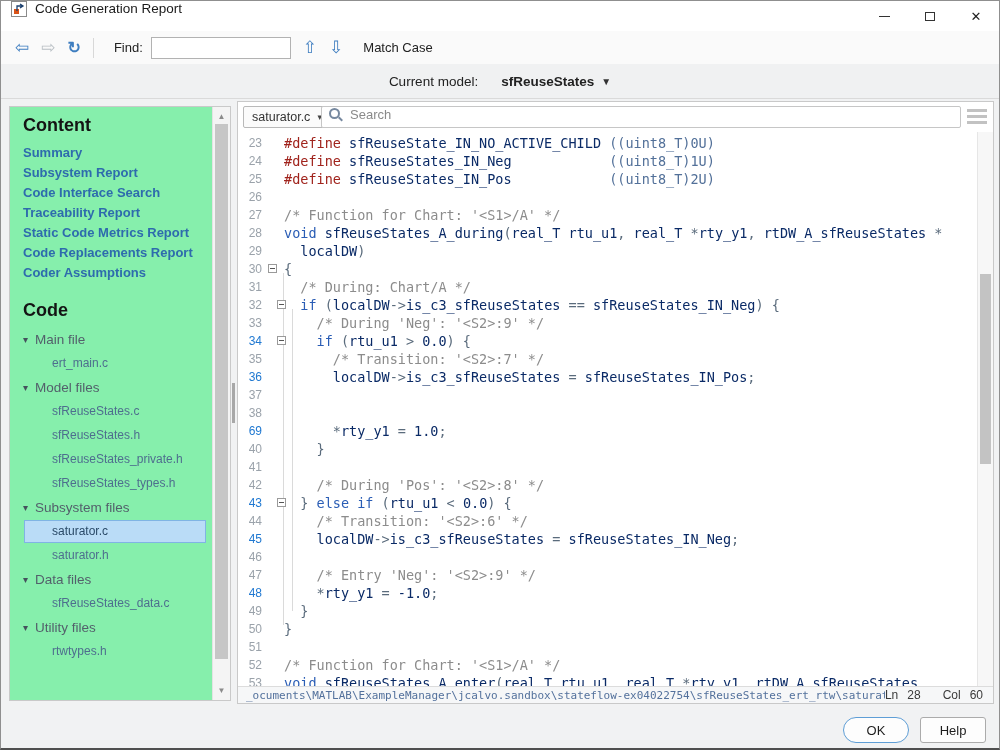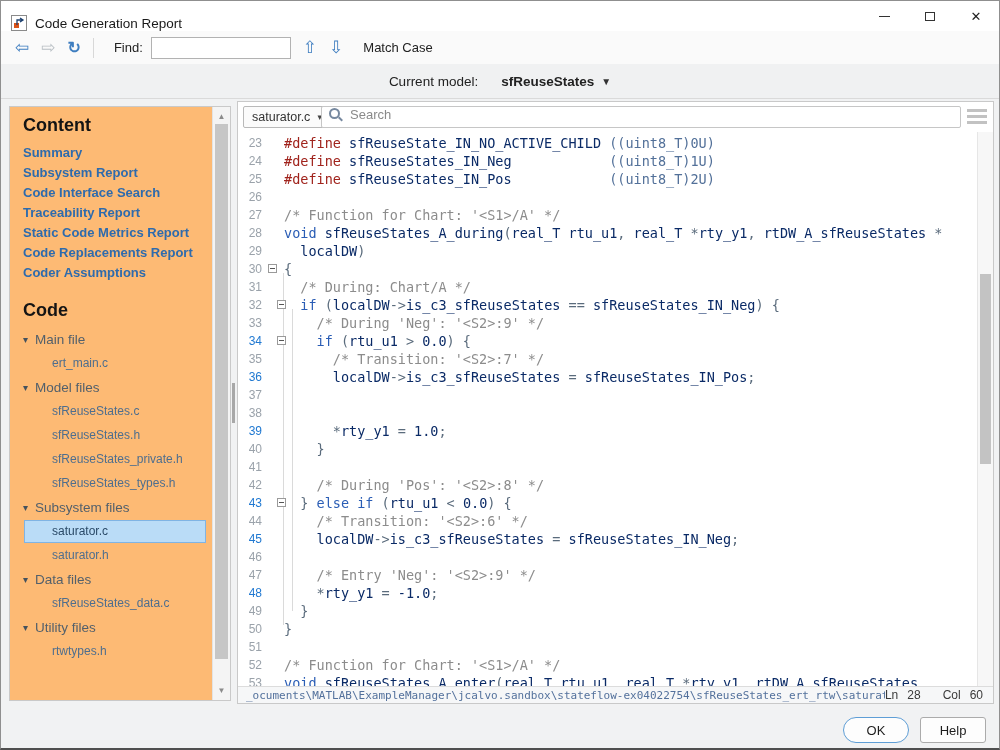--- a/index.html
+++ b/index.html
@@ -1,20 +1,20 @@
 <!DOCTYPE html>
 <html><head>
 <meta charset="utf-8">
 <style>
   html,body{margin:0;padding:0;background:#e8e8e8;}
   body{width:1000px;height:750px;position:relative;font-family:"Liberation Sans",sans-serif;-webkit-font-smoothing:antialiased;}
   .win{position:absolute;inset:0;background:#f1f2f3;border:1px solid #8f8f8f;border-bottom:2px solid #4f4f4f;box-sizing:border-box;overflow:hidden;}
 
   
-  .titlebar{position:absolute;left:0;top:0;right:0;height:30px;background:#ffffff;border-bottom:1px solid #ececec;display:flex;align-items:flex-end;}
+  .titlebar{position:absolute;left:0;top:0;right:0;height:30px;background:#ffffff;border-bottom:1px solid #ececec;display:flex;align-items:flex-start;}
   .app-icon{width:16px;height:16px;margin:0 8px 0 10px;position:relative;display:inline-block;background:#fff;border:1px solid #8a8a8a;box-sizing:border-box;}
   .app-icon .sq{position:absolute;left:2px;bottom:2px;width:5px;height:5px;background:#d95319;}
   .app-icon svg{position:absolute;right:1px;top:1px;}
   .wtitle{font-size:13.5px;color:#1a1a1a;}
   .wcontrols{margin-left:auto;display:flex;height:100%;}
   .wbtn{width:46px;height:100%;display:flex;align-items:center;justify-content:center;cursor:default;}
   .glyph-min{width:11px;height:1px;background:#333;display:block;}
   .glyph-max{width:10px;height:9px;border:1px solid #333;display:block;box-sizing:border-box;}
   .glyph-close{font-size:13px;color:#222;line-height:1;}
 
@@ -29,21 +29,21 @@
   .find-label{font-size:13px;color:#222;margin:0 8px 0 12px;}
   .find-input{width:130px;height:18px;border:1px solid #b2b2b2;background:#fff;font-size:12px;padding:1px 4px;outline:none;}
   .match-case{font-size:13px;color:#222;margin-left:14px;}
 
   
   .modelbar{position:absolute;left:0;top:63px;right:0;height:34px;background:#f0f1f2;border-bottom:1px solid #dadada;display:flex;align-items:center;justify-content:center;font-size:13.5px;color:#222;}
   .model-name{font-weight:bold;margin-left:23px;}
   .model-caret{font-size:10px;color:#333;margin-left:7px;}
 
   
-  .sidebar{position:absolute;left:8px;top:105px;width:222px;height:595px;background:#fdba74;border:1px solid #c9c9c9;box-sizing:border-box;}
+  .sidebar{position:absolute;left:8px;top:105px;width:222px;height:595px;background:#86efac;border:1px solid #c9c9c9;box-sizing:border-box;}
   .sb-inner{position:absolute;left:0;top:0;right:18px;bottom:0;overflow:hidden;padding:8px 0 0 13px;}
   .heading{font-size:18px;font-weight:bold;color:#141414;margin-bottom:7px;}
   .heading.code-h{margin-top:17px;}
   .slink{font-size:13px;font-weight:bold;color:#2e6bad;line-height:20px;cursor:pointer;white-space:nowrap;}
   .tgroup{display:flex;align-items:center;height:23px;font-size:13.5px;color:#53606b;white-space:nowrap;}
   .tcaret{font-size:10px;color:#45525d;margin-right:7px;}
   .tfile{height:21px;line-height:21px;font-size:12px;color:#4e6e8e;padding-left:27px;margin:1px 6px 1px 1px;border:1px solid transparent;white-space:nowrap;cursor:pointer;}
   .tfile.sel{background:#badcf7;border-color:#80b4e4;color:#2a4a68;}
   .sb-scroll{position:absolute;top:0;right:0;bottom:0;width:18px;background:#f4f4f4;border-left:1px solid #e3e3e3;box-sizing:border-box;}
   .sb-arr{position:absolute;left:0;right:0;text-align:center;font-size:8px;color:#8b8b8b;}
@@ -295,21 +295,21 @@
             <span class="ln">37</span>
             <span class="foldc"></span>
             <span class="ct"></span>
           </div>
           <div class="cl">
             <span class="ln">38</span>
             <span class="foldc"></span>
             <span class="ct"><span class="tk-pl">      </span></span>
           </div>
           <div class="cl">
-            <span class="ln trace">39</span>
+            <span class="ln trace">69</span>
             <span class="foldc"></span>
             <span class="ct"><span class="tk-pl">      *</span><span class="tk-id">rty_y1</span><span class="tk-pl"> = </span><span class="tk-id">1.0</span><span class="tk-pl">;</span></span>
           </div>
           <div class="cl">
             <span class="ln">40</span>
             <span class="foldc"></span>
             <span class="ct"><span class="tk-pl">    }</span></span>
           </div>
           <div class="cl">
             <span class="ln">41</span>

